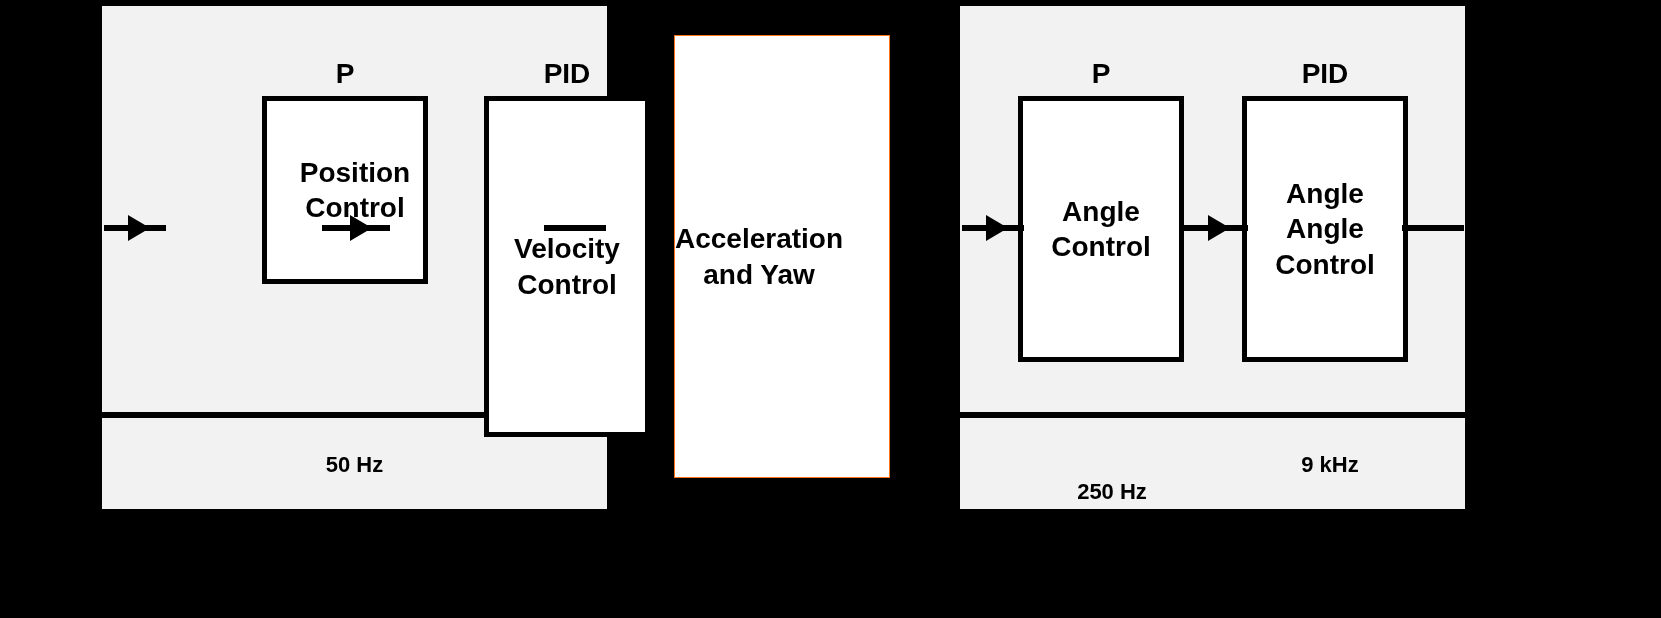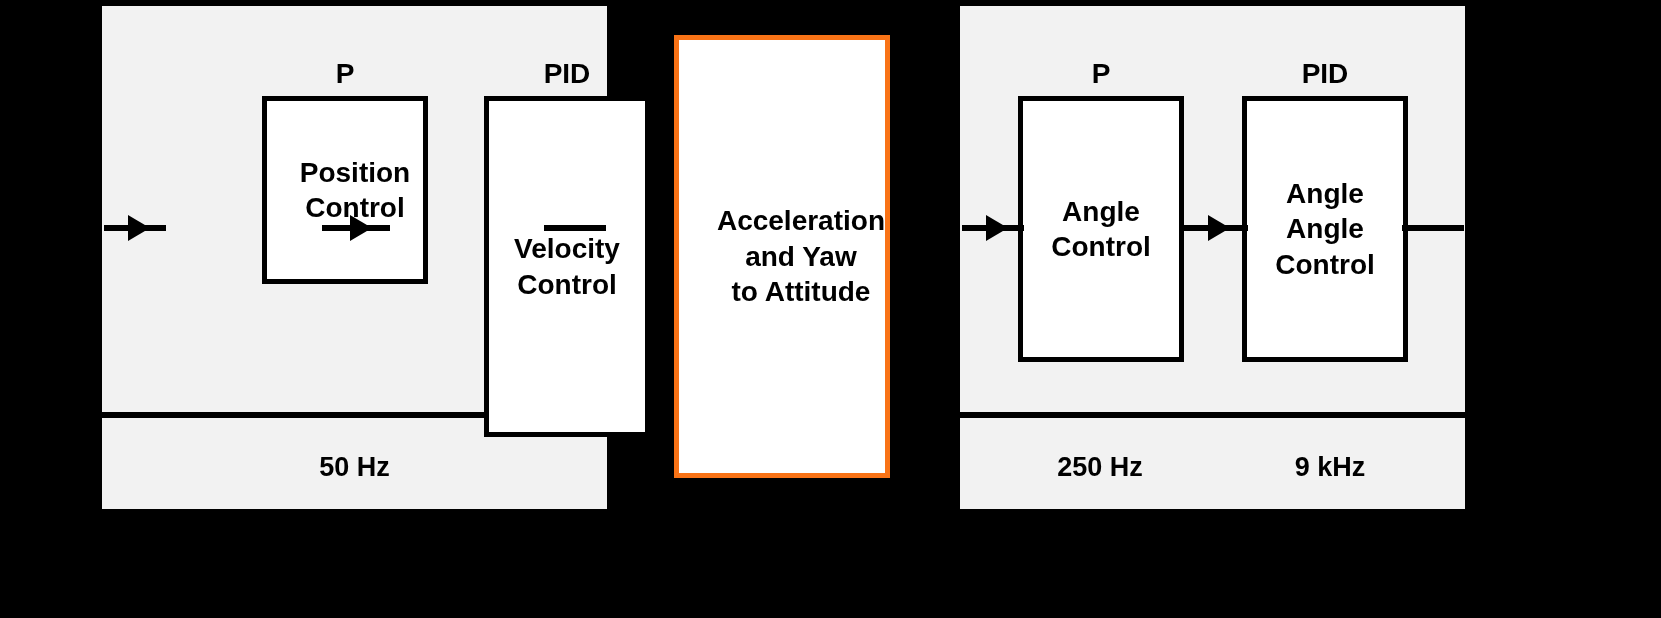--- a/index.html
+++ b/index.html
@@ -24,25 +24,25 @@
   }
   #panel-position-velocity .panel-divider{top:406px;}
   #panel-angle .panel-divider{top:406px;}
 
   
   .rate-row{
     position:absolute;left:0;right:0;top:412px;bottom:0;
   }
   .rate-label{
     position:absolute;top:34px;
-    font-size:27px;font-weight:bold;color:#000;
+    font-size:22px;font-weight:bold;color:#000;
     text-align:center;white-space:nowrap;
   }
   #rate-left{left:0;width:505px;}
-  #rate-angle{left:0px;width:280px;}
+  #rate-angle{left:12px;width:280px;margin-top:27px;}
   #rate-angle-rate{left:230px;width:280px;}
 
   
   .ctrl-block{
     position:absolute;
     background:#ffffff;
     border:5px solid #000;
     box-sizing:border-box;
     display:flex;align-items:center;justify-content:center;
     text-align:center;
@@ -61,22 +61,22 @@
     z-index:3;
   }
   #tag-position{left:160px;top:52px;width:166px;}
   #tag-velocity{left:382px;top:52px;width:166px;}
   #tag-angle{left:58px;top:52px;width:166px;}
   #tag-angle-rate{left:282px;top:52px;width:166px;}
 
   
   #block-accel-yaw-to-attitude{
     position:absolute;left:674px;top:35px;width:216px;height:443px;
-    background:#ffffff;border:5px solid #f97316;box-sizing:border-box;
-    display:flex;align-items:center;justify-content:flex-end;
+    background:#ffffff;border:1px solid #f97316;box-sizing:border-box;
+    display:flex;align-items:center;justify-content:flex-start;
     text-align:center;
     font-size:28px;font-weight:bold;line-height:1.28;color:#000;
     z-index:2;
   }
 
   
   .wire{position:absolute;background:#000;height:6px;z-index:4;}
   .arrowhead{
     position:absolute;width:0;height:0;
     border-top:13px solid transparent;
@@ -138,21 +138,20 @@
 
   <div class="wire" id="wire-position-to-velocity"></div>
   <div class="arrowhead" id="arrow-position-velocity"></div>
 
   <div class="wire" id="wire-velocity-out"></div>
 
   <div id="block-accel-yaw-to-attitude">
     <div>
       <span>Acceleration</span><br>
       <span>and Yaw</span><br>
-      <span>to Attitude</span>
     </div>
   </div>
 
   <div class="panel" id="panel-angle">
 
     <div class="ctrl-tag" id="tag-angle">P</div>
     <div class="ctrl-block" id="block-angle-control">
       <div>
         <span>Angle</span><br>
         <span>Control</span>

